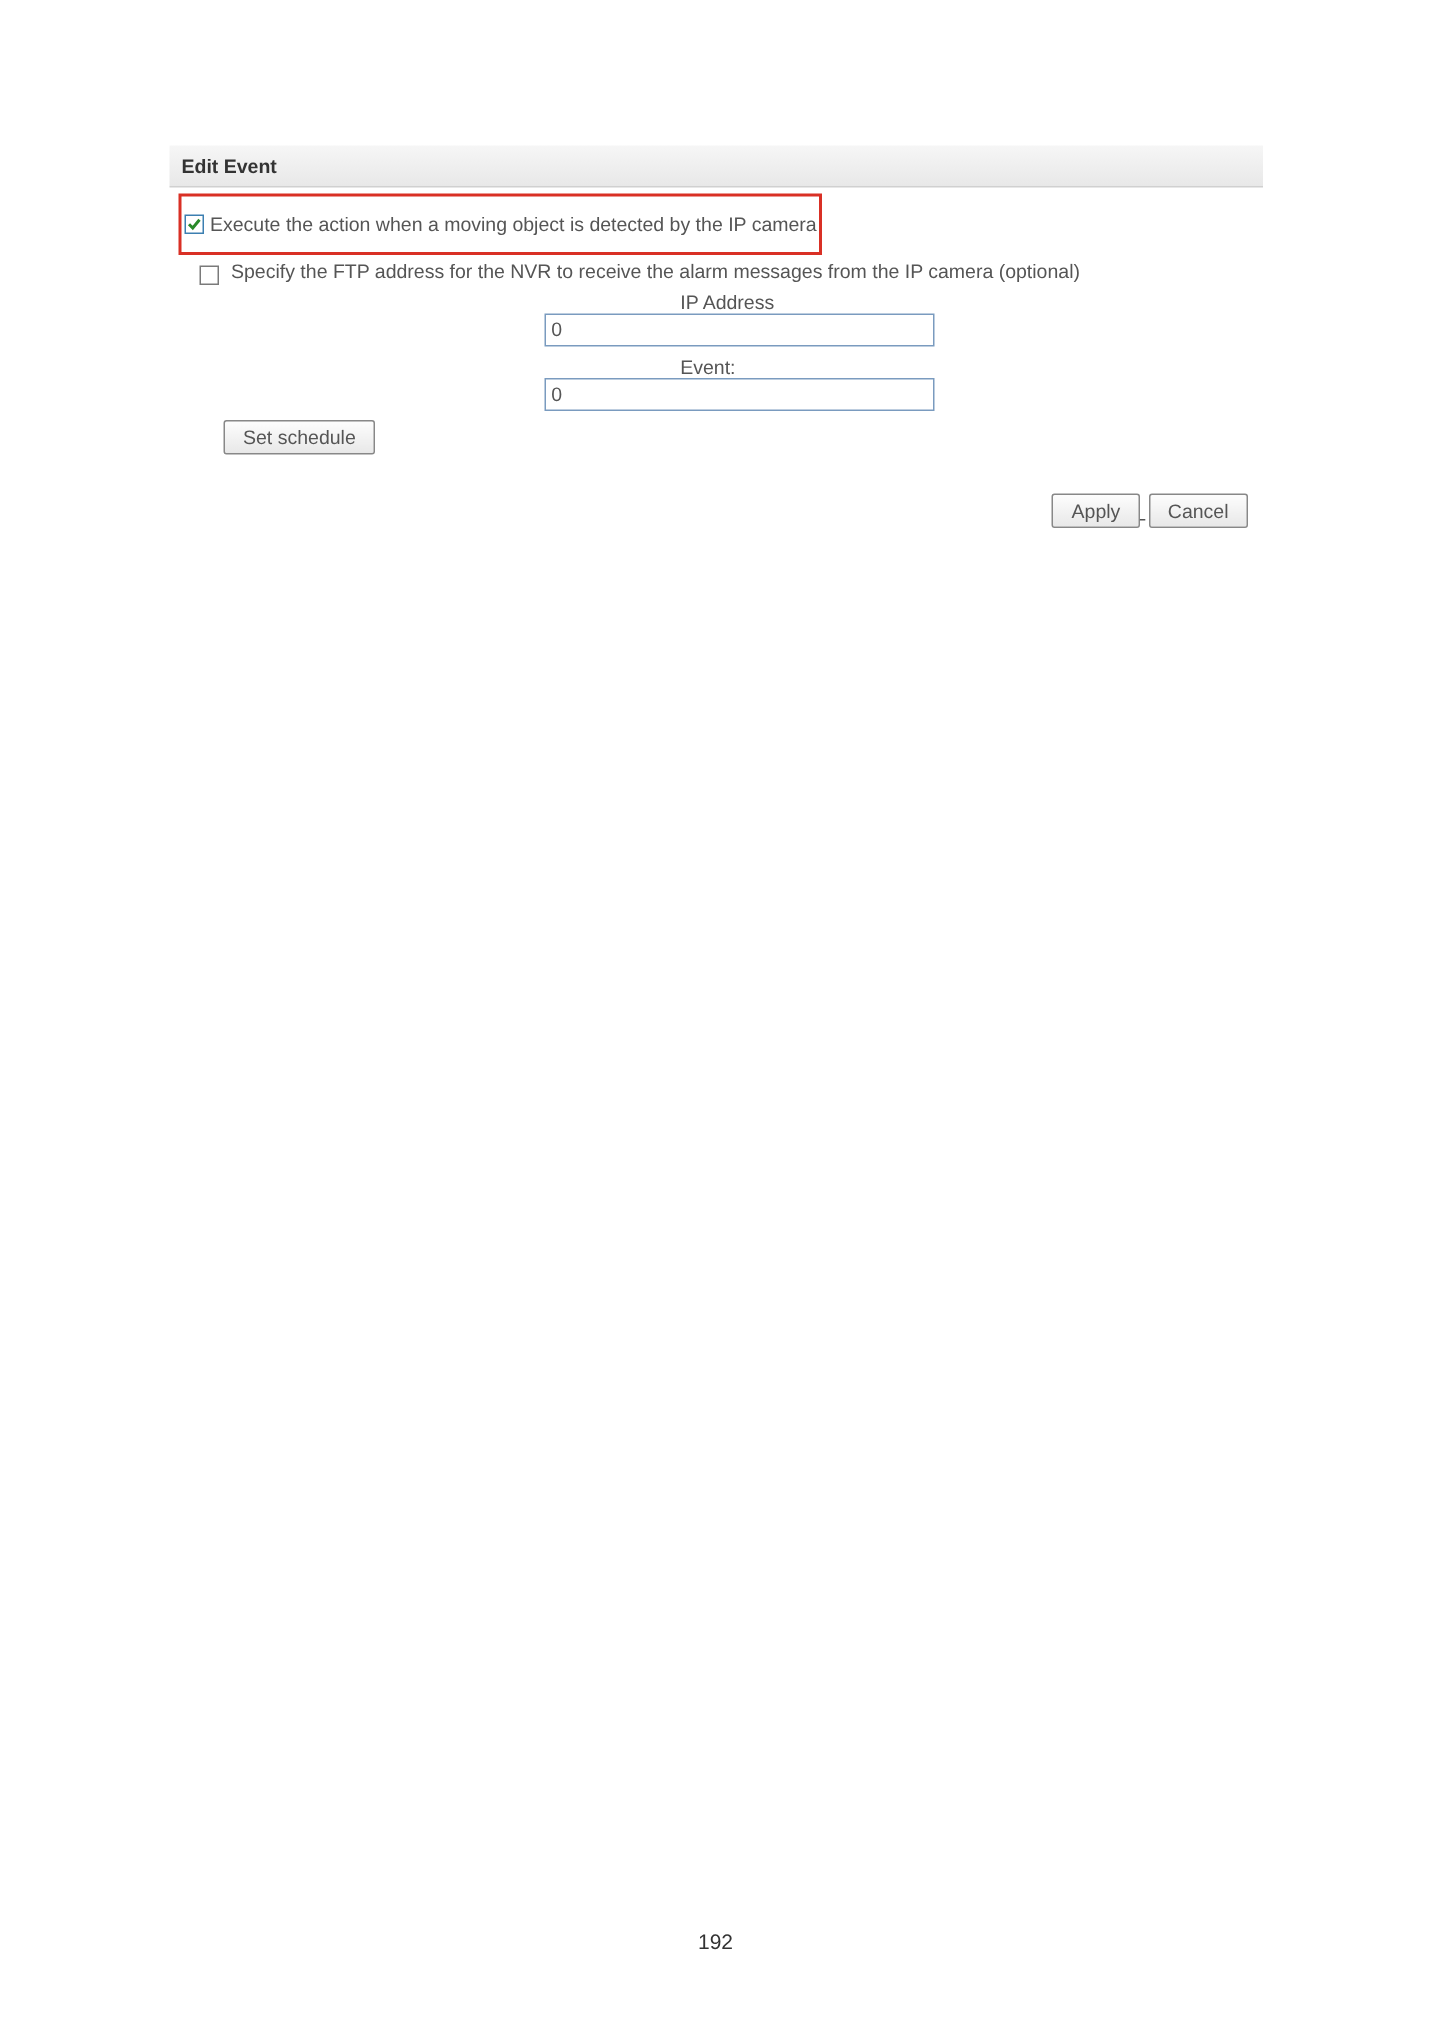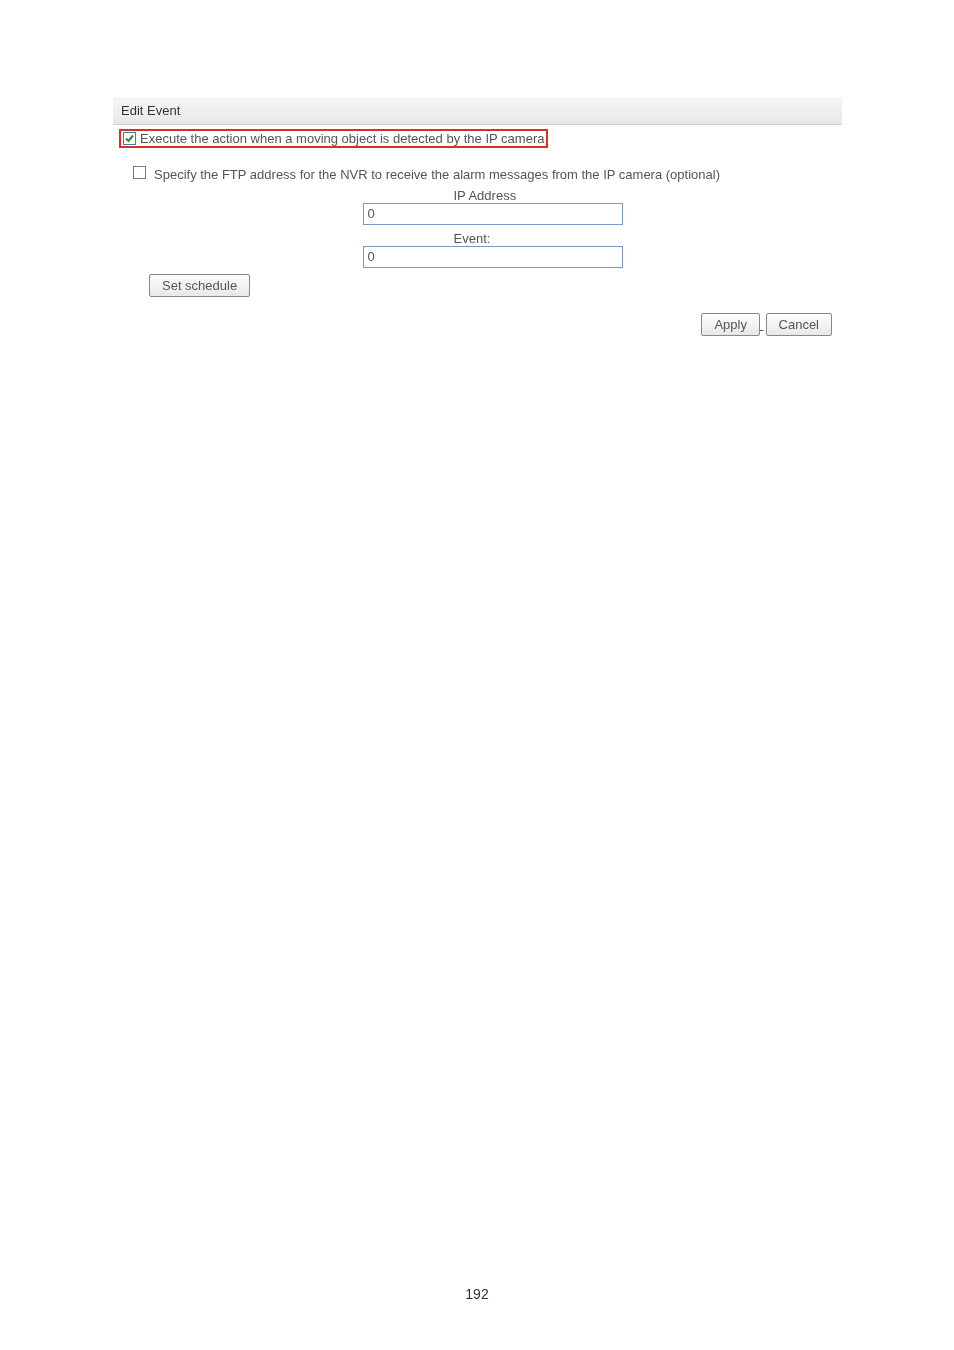--- a/index.html
+++ b/index.html
@@ -19,38 +19,38 @@
     .dialog {
       position: absolute;
       top: 97px;
       left: 113px;
       width: 729px;
     }
     .title-bar {
       background: linear-gradient(to bottom, #f6f6f6, #e8e8e8);
       border-bottom: 1px solid #d0d0d0;
       padding: 6px 8px;
-      font-weight: normal;
+      font-weight: bold;
       color: #333;
       font-size: 13px;
     }
     .content {
       padding: 4px 6px 8px 6px;
     }
     .row1 {
       display: flex;
       align-items: center;
       border: 2px solid #d93025;
-      padding: 0 2px;
+      padding: 11px 2px;
       width: fit-content;
     }
     .row2 {
       display: flex;
-      align-items: flex-start;
-      margin-top: 18px;
+      align-items: flex-end;
+      margin-top: 2px;
       padding-left: 14px;
     }
     .row2-text {
       margin-left: 4px;
       line-height: 1.35;
     }
     .checkbox-outer {
       width: 13px;
       height: 13px;
       border: 1px solid #7a7a7a;
@@ -103,21 +103,21 @@
       border: 1px solid #888;
       background: linear-gradient(to bottom, #fdfdfd, #e8e8e8);
       padding: 3px 12px;
       font-size: 13px;
       color: #555;
       cursor: pointer;
       border-radius: 2px;
     }
     .btn-row {
       text-align: right;
-      margin-top: 16px;
+      margin-top: 26px;
       padding-right: 4px;
       text-decoration: underline;
     }
     .btn-row .btn {
       margin-left: 2px;
     }
     .set-schedule-wrap {
       padding-left: 30px;
       margin-top: 0;
     }

